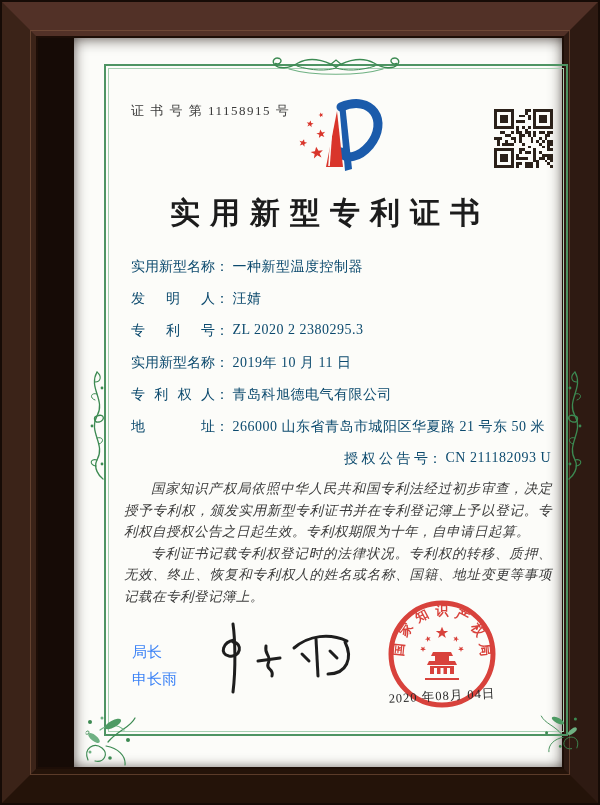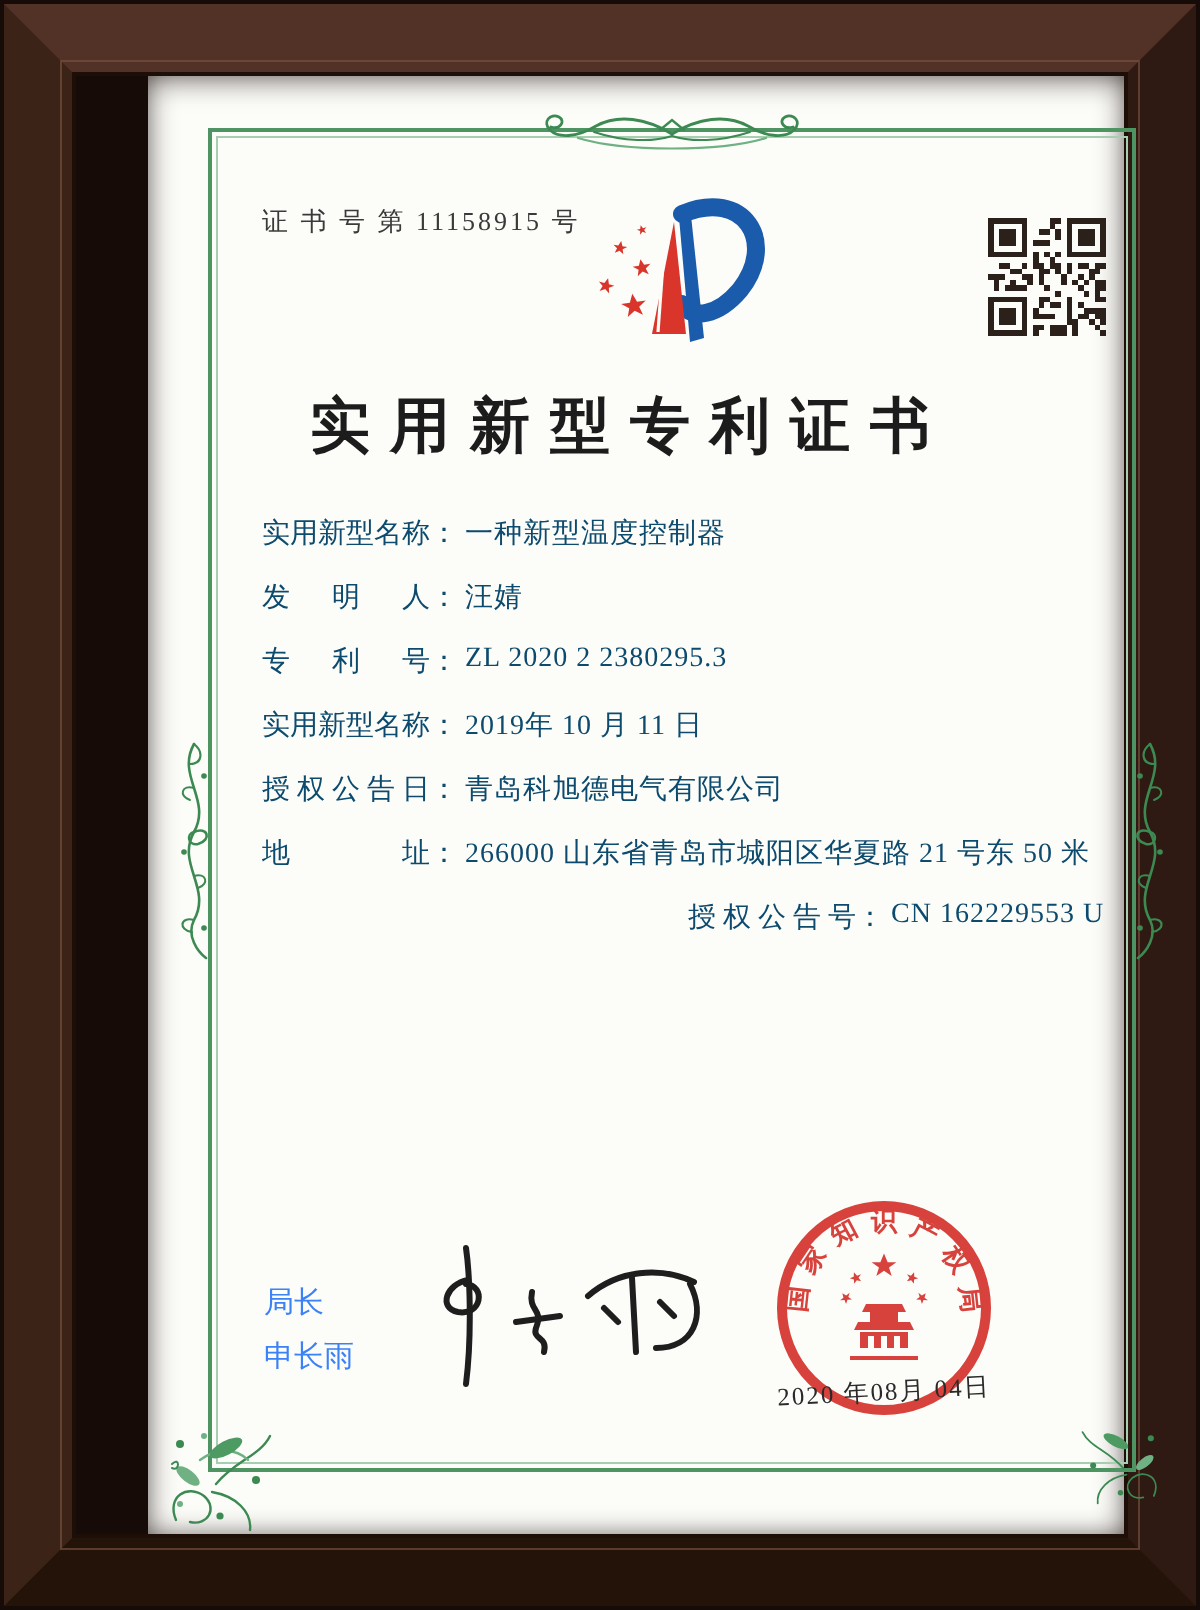--- a/index.html
+++ b/index.html
@@ -43,23 +43,23 @@
   .gborder::after{
     content:"";position:absolute;inset:2px;border:1px solid #a6cfb1;
   }
   .orn{position:absolute;}
   
   .certno{
     position:absolute;left:57px;top:64px;
     font-size:13px;letter-spacing:1.5px;color:#3a3a3a;
   }
   .title{
-    position:absolute;left:0;top:155px;width:416px;text-align:center;
+    position:absolute;left:0;top:155px;width:416px;text-align:right;
     font-size:30px;font-weight:bold;color:#1c1c1c;
-    letter-spacing:10px;text-indent:10px;padding-left:28px;
+    letter-spacing:10px;text-indent:10px;
   }
   .fields{position:absolute;left:57px;top:220px;width:430px;font-size:14px;color:#0c4a6e;}
   .frow{height:32px;position:relative;white-space:nowrap;}
   .flabel{
     display:inline-block;width:84px;
     text-align:justify;text-align-last:justify;
     vertical-align:top;
   }
   .fcolon{display:inline-block;vertical-align:top;}
   .fvalue{letter-spacing:.5px;vertical-align:top;}
@@ -405,35 +405,39 @@
     </div>
     <div class="frow">
       <span class="flabel">专利号</span><span class="fcolon">：</span>
       <span class="fvalue">ZL 2020 2 2380295.3</span>
     </div>
     <div class="frow">
       <span class="flabel">实用新型名称</span><span class="fcolon">：</span>
       <span class="fvalue">2019年 10 月 11 日</span>
     </div>
     <div class="frow">
-      <span class="flabel">授权公告日</span><span class="fcolon">：</span>
+      <span class="flabel">专利权人</span><span class="fcolon">：</span>
       <span class="fvalue">青岛科旭德电气有限公司</span>
     </div>
     <div class="frow">
       <span class="flabel">地址</span><span class="fcolon">：</span>
       <span class="fvalue">266000 山东省青岛市城阳区华夏路 21 号东 50 米</span>
     </div>
     <div class="frow">
       <span class="pair2">
         <span class="flabel">授权公告号</span><span class="fcolon">：</span>
-        <span class="fvalue">CN 162229553 U</span>
+        <span class="fvalue">CN 211182093 U</span>
       </span>
     </div>
   </div>
 
+  <div class="paras">
+    <p>国家知识产权局依照中华人民共和国专利法经过初步审查，决定授予专利权，颁发实用新型专利证书并在专利登记簿上予以登记。专利权自授权公告之日起生效。专利权期限为十年，自申请日起算。</p>
+    <p>专利证书记载专利权登记时的法律状况。专利权的转移、质押、无效、终止、恢复和专利权人的姓名或名称、国籍、地址变更等事项记载在专利登记簿上。</p>
+  </div>
 
   <div class="officer">
     <div>局长</div>
     <div>申长雨</div>
   </div>
 
   <svg class="sig" width="180" height="85" viewBox="0 0 180 85">
     <g fill="none" stroke="#1e1e1e" stroke-width="3" stroke-linecap="round" stroke-linejoin="round">
       <path d="M42,24 C31,26 27,38 37,40 C49,42 51,27 41,26"></path>
       <path d="M41,8 C43,22 44,52 41,76"></path>

